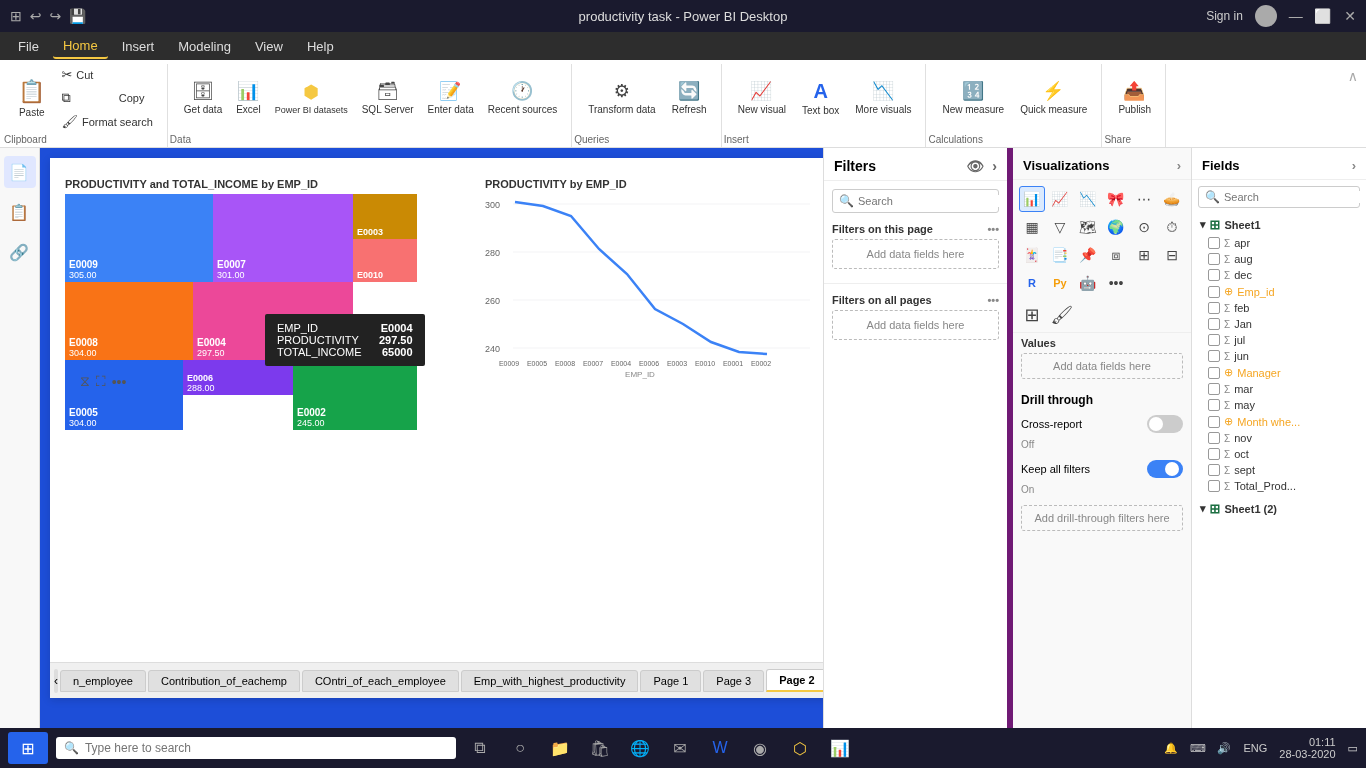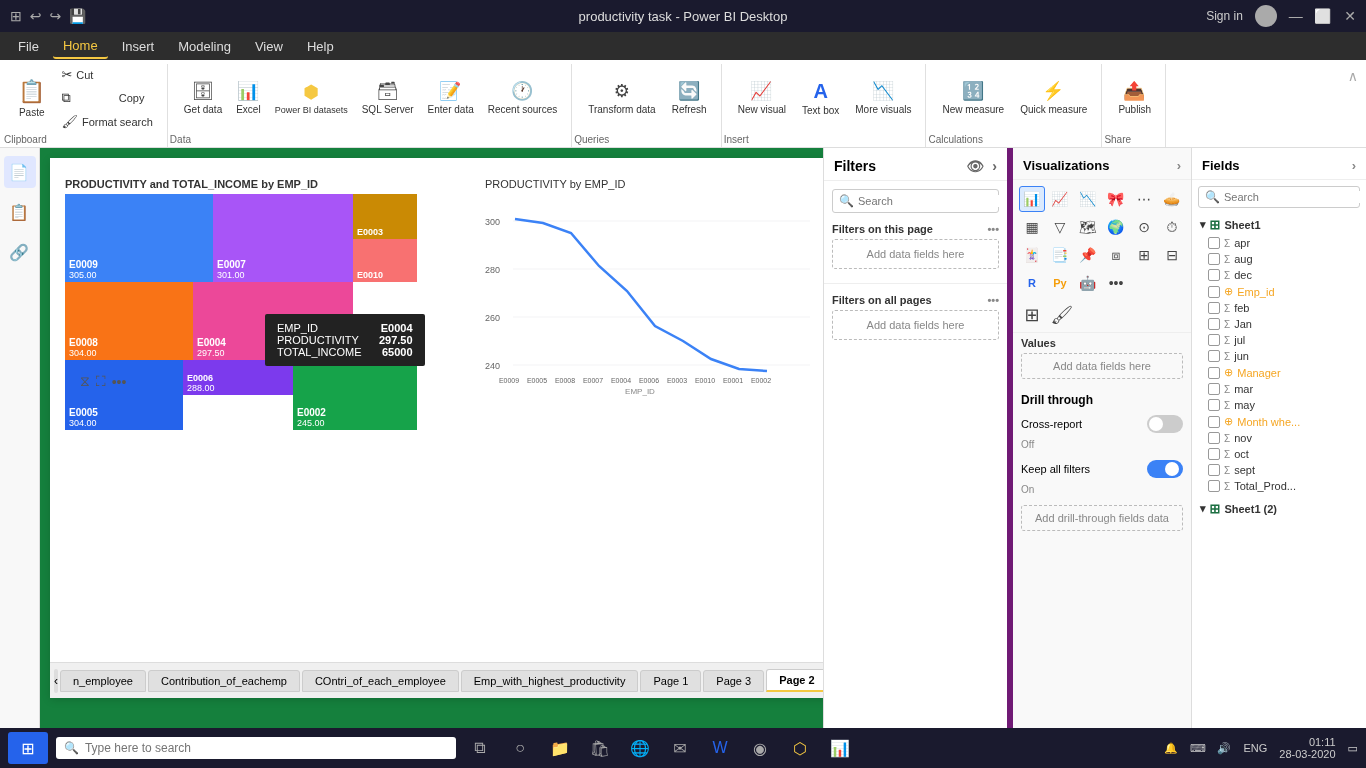--- a/index.html
+++ b/index.html
@@ -54,21 +54,21 @@
     .left-nav {
       width: 40px; background: #f8f8f8; border-right: 1px solid #ddd;
       display: flex; flex-direction: column; align-items: center; padding-top: 8px; gap: 8px;
     }
     .nav-icon { width: 32px; height: 32px; display: flex; align-items: center; justify-content: center;
       cursor: pointer; border-radius: 4px; color: #555; font-size: 16px; }
     .nav-icon.active { background: #e0e7ff; color: #2563eb; }
 
     
     .canvas-area {
-      flex: 1; background: #15803d; position: relative; overflow: hidden;
+      flex: 1; background: #1d4ed8; position: relative; overflow: hidden;
     }
     .canvas-page {
       background: #fff; position: absolute; top: 10px; left: 10px;
       width: 780px; height: 540px; box-shadow: 0 2px 8px rgba(0,0,0,0.15);
     }
 
     
     .treemap-container {
       position: absolute; top: 20px; left: 15px; width: 410px; height: 220px;
     }
@@ -85,21 +85,21 @@
       position: absolute; background: #222; color: #fff; padding: 8px 12px;
       font-size: 11px; z-index: 10; border-radius: 2px; top: 120px; left: 200px;
     }
     .tooltip-row { display: flex; justify-content: space-between; gap: 20px; }
     .tooltip-bold { font-weight: bold; }
 
     
     .linechart-container {
       position: absolute; top: 20px; left: 435px; width: 330px; height: 220px;
     }
-    .linechart-title { font-size: 11px; font-weight: normal; color: #333; margin-bottom: 21px; }
+    .linechart-title { font-size: 11px; font-weight: bold; color: #333; margin-bottom: 4px; }
     .linechart-svg { width: 100%; height: 185px; }
 
     
     .page-tabs {
       position: absolute; bottom: 0; left: 0; right: 0; height: 36px;
       background: #f0f0f0; border-top: 1px solid #ddd;
       display: flex; align-items: center; padding: 0 4px; gap: 2px;
     }
     .tab-nav-btn { width: 24px; height: 24px; background: #ddd; border: none; cursor: pointer;
       display: flex; align-items: center; justify-content: center; font-size: 12px; border-radius: 2px; }
@@ -596,21 +596,21 @@
         </div>
         <div style="font-size:10px;color:#888;padding:2px 0 6px;">Off</div>
         <div class="viz-cross-report">
           <span>Keep all filters</span>
           <div class="toggle on">
             <div class="toggle-thumb"></div>
           </div>
         </div>
         <div style="font-size:10px;color:#888;padding:2px 0 6px;">On</div>
         <div class="viz-add-box">
-          <span>Add drill-through fields data</span>
+          <span>Add drill-through filters here</span>
         </div>
       </div>
     </div>
 
     <div class="fields-panel">
       <div class="fields-header">
         <span>Fields</span>
         <span style="cursor:pointer;color:#888;">›</span>
       </div>
       <div class="fields-search">

